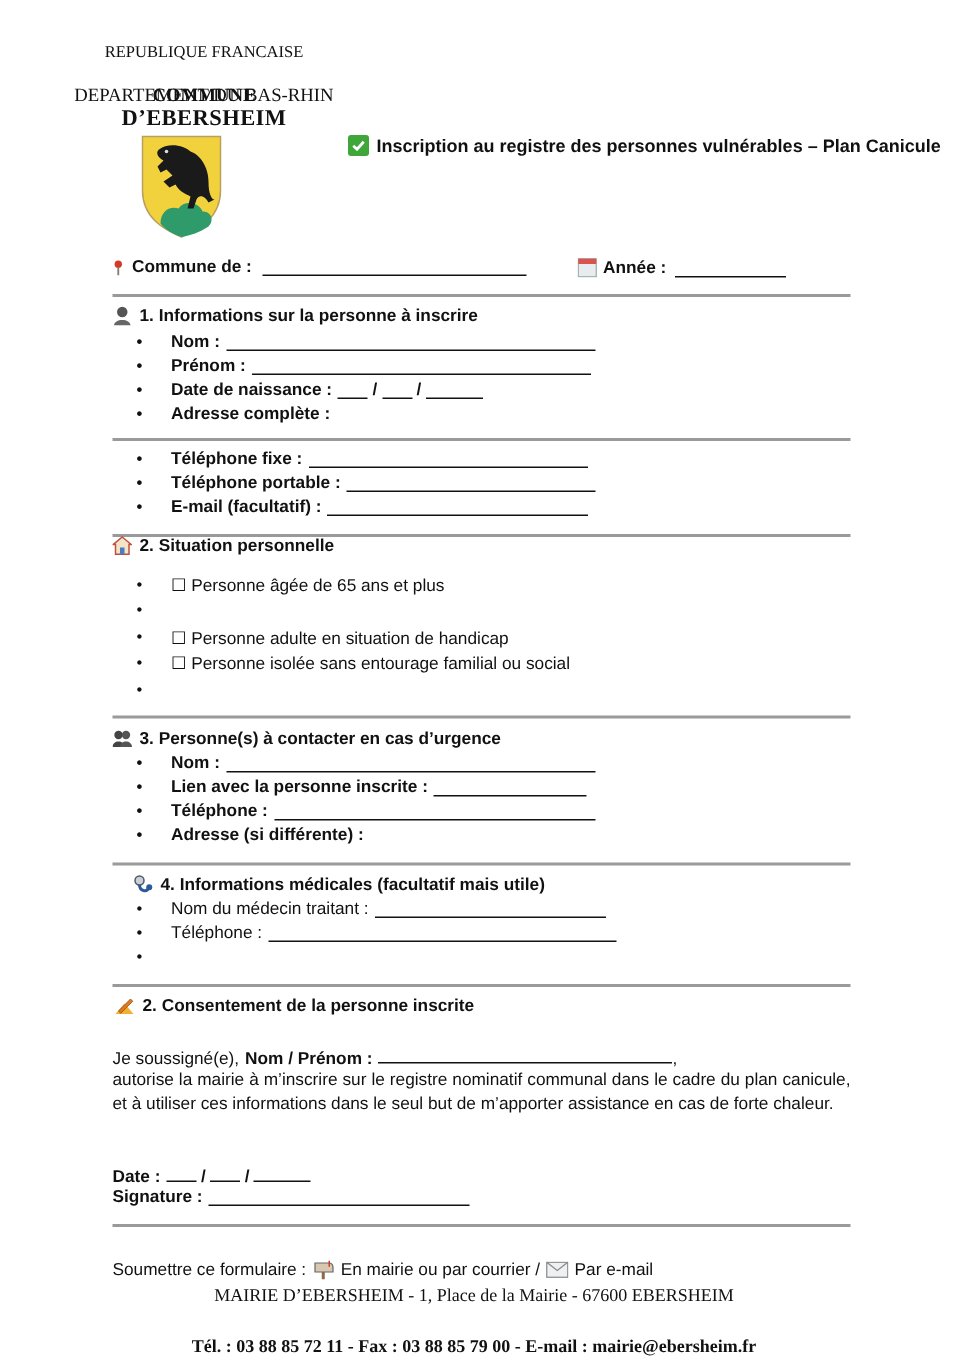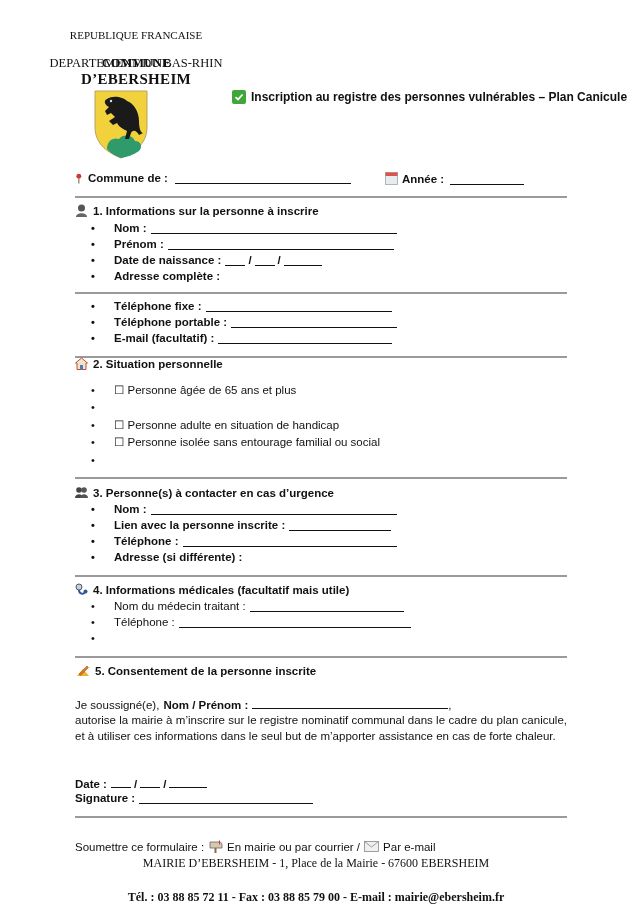--- a/index.html
+++ b/index.html
@@ -190,21 +190,21 @@
     <span class="uline" style="width:214px; margin-left:4px;"></span>
   </div>
   <div class="li bold">
     <span class="bullet">•</span>
     <span>Adresse (si différente) :</span>
   </div>
 </div>
 
 <div class="abs divider" style="top:575px;"></div>
 
-<div class="abs form-text section-title" style="left:75px; top:583px;justify-content:center;">
+<div class="abs form-text section-title" style="left:89px; top:583px;justify-content:center;">
   <svg class="icon" viewBox="0 0 13 13">
     <circle cx="4" cy="4" r="3" fill="#c8d0d8" stroke="#556" stroke-width="1"></circle>
     <path d="M4 7 C4 11 9 12 10 9" stroke="#2a5a9a" stroke-width="2" fill="none"></path>
     <circle cx="10.5" cy="8.5" r="2" fill="#2a5a9a"></circle>
   </svg>
   <span>4. Informations médicales (facultatif mais utile)</span>
 </div>
 <div class="abs form-text list" style="top:598px;">
   <div class="li">
     <span class="bullet">•</span>
@@ -221,21 +221,21 @@
   </div>
 </div>
 
 <div class="abs divider" style="top:656px;"></div>
 
 <div class="abs form-text section-title" style="left:75px; top:664px;">
   <svg class="icon" viewBox="0 0 13 13" style="width:15px;">
     <path d="M1 12 L7 5 L13 12 Z" fill="#f0b030"></path>
     <path d="M3 10 L11 2 L12.5 3.5 L4.5 11.5 Z" fill="#e07a20" stroke="#8a4a10" stroke-width="0.5"></path>
   </svg>
-  <span>5. Consentement de la personne inscrite</span>
+  <span>2. Consentement de la personne inscrite</span>
 </div>
 
 <div class="abs form-text field" style="left:75px; top:697px; display:flex; align-items:baseline;">
   <span>Je soussigné(e),</span>
   <span class="bold" style="margin-left:4px;">Nom / Prénom :</span>
   <span class="uline" style="width:196px; margin-left:4px;"></span>
   <span>,</span>
 </div>
 <div class="abs form-text consent-para">autorise la mairie à m’inscrire sur le registre nominatif communal dans le cadre du plan canicule, et à utiliser ces informations dans le seul but de m’apporter assistance en cas de forte chaleur.</div>
 

